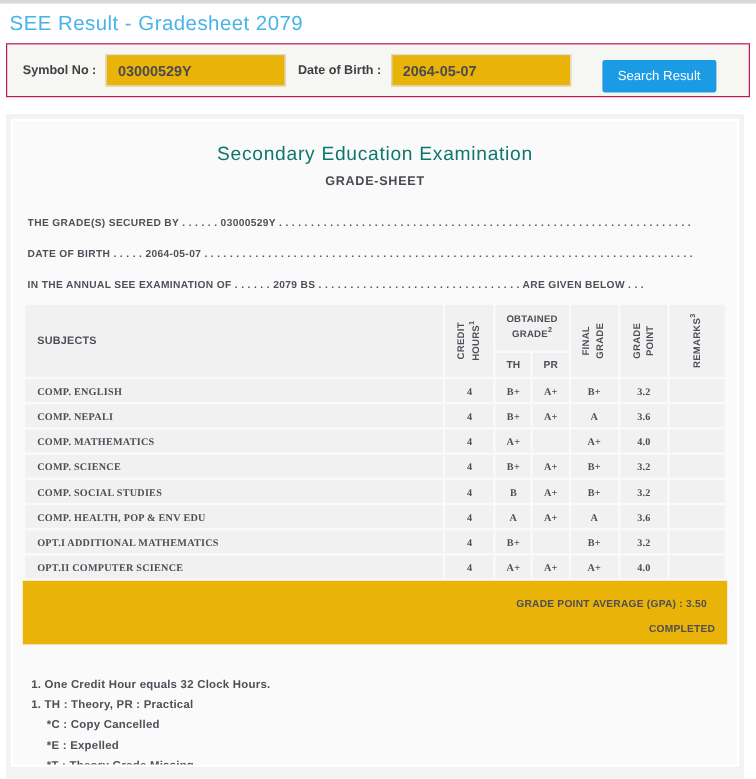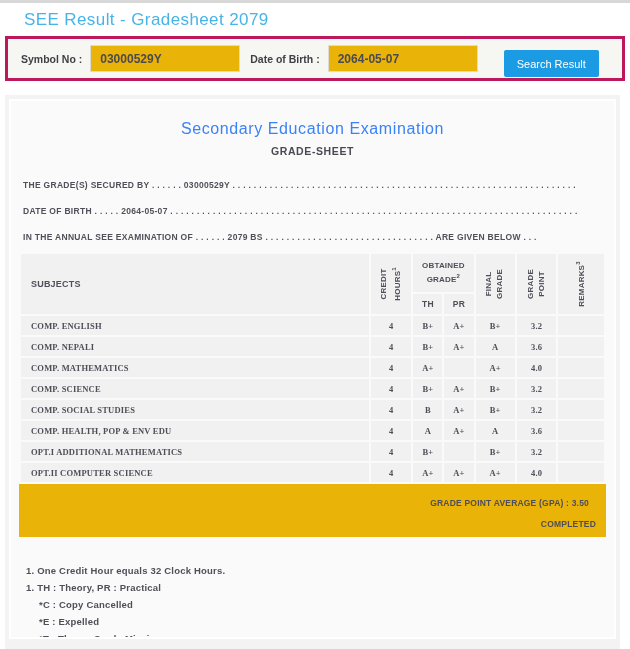--- a/index.html
+++ b/index.html
@@ -5,31 +5,31 @@
   * { margin:0; padding:0; box-sizing:border-box; }
   html,body { width:630px; height:649px; }
   body {
     position:relative;
     background:#ffffff;
     border-top:3px solid #d8d8d8;
     font-family:"Liberation Sans", sans-serif;
     overflow:hidden;
   }
   .page-title {
-    margin:7px 0 0 24px;
+    margin:7px 0 0 8px;
     font-size:17px;
     font-weight:normal;
     letter-spacing:0.4px;
     color:#47b4e8;
   }
   
   .search-panel {
     position:absolute; top:33px; left:5px; right:5px; height:45px;
     background:#f6f6f2;
-    border:3px solid #be185d;
+    border:1px solid #be185d;
     display:flex; align-items:center;
     padding:0 8px;
   }
   .form-label { font-size:10.5px; font-weight:bold; color:#3f3f46; white-space:nowrap; }
   .lbl-symbol { margin-left:5px; margin-right:8px; }
   .lbl-dob    { margin-left:10px; margin-right:8px; }
   .text-input {
     width:150px; height:27px;
     border:1px solid #dcdcd2; background:#eab308;
     font-family:"Liberation Sans", sans-serif;
@@ -44,21 +44,21 @@
     font-size:11px; cursor:pointer;margin-top:10px;
   }
   
   .card { position:absolute; top:92px; left:5px; right:10px; bottom:0; background:#f3f3f3; }
   .card-inner {
     position:absolute; top:4px; left:4px; right:4px; bottom:10px;
     background:#fafafa; border:2px solid #ffffff; overflow:hidden;
   }
   .exam-title {
     margin-top:19px; text-align:center;
-    font-size:16px; font-weight:normal; letter-spacing:0.6px; color:#3b82f6;
+    font-size:16px; font-weight:normal; letter-spacing:0.6px; color:#0f766e;
   }
   .sheet-subtitle {
     margin-top:7px; text-align:center;
     font-size:10.5px; font-weight:bold; letter-spacing:0.6px; color:#4a4a52;
   }
   .info-lines { margin:15px 12px 0 12px; }
   .info-line {
     height:26px; line-height:26px;
     font-size:8.5px; font-weight:bold; letter-spacing:0.3px; color:#50505a;
     white-space:nowrap; overflow:hidden;

